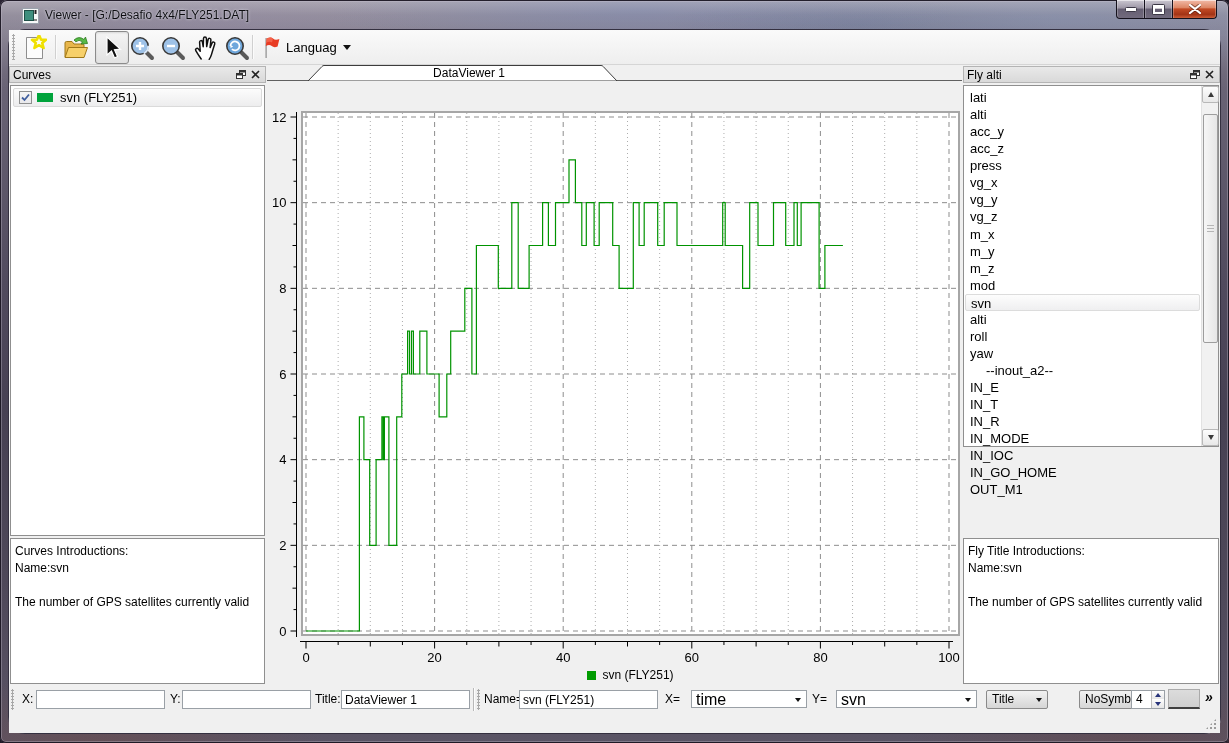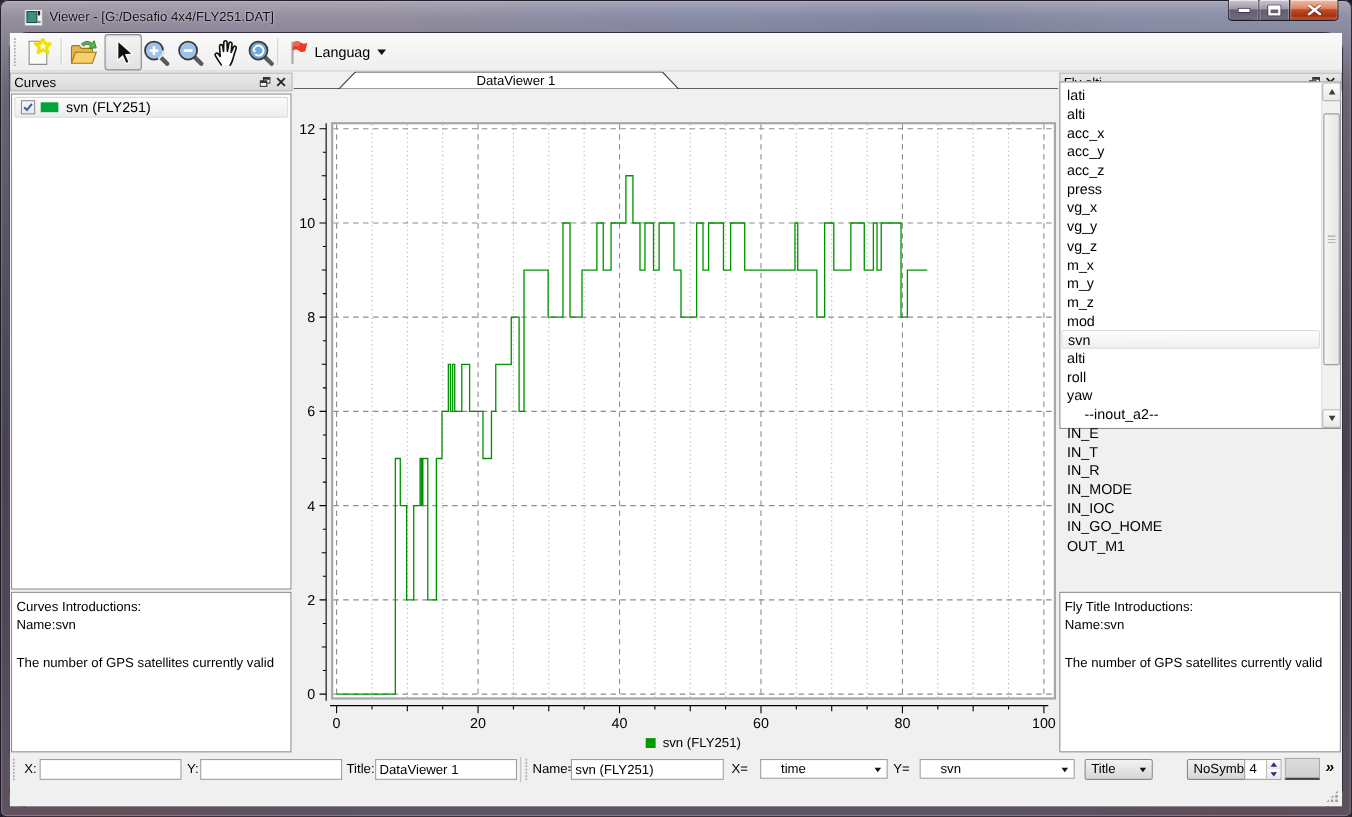--- a/index.html
+++ b/index.html
@@ -127,21 +127,21 @@
 
   
   #bottombar { position:absolute; left:0; top:656px; width:1211px; height:27px; background:#f0f0f0; }
   #bottombar .tb-grip2 { position:absolute; top:3px; width:3px; height:21px;
     background-image:radial-gradient(circle at 1.5px 1.5px, #a8a8a8 1px, transparent 1.2px);
     background-size:3px 3px; }
   .bb-label { position:absolute; top:0; height:27px; line-height:26px; font-size:12px; white-space:nowrap; }
   .bb-input { position:absolute; top:4px; height:19px; background:#fff; border:1px solid #9aa0a6;
     font-size:12px; padding:0 3px; line-height:17px; }
   .bb-combo { position:absolute; top:4px; height:18px; background:#fff; border:1px solid #9aa0a6;
-    font-size:12px; padding:0 18px; line-height:17px; }
+    font-size:16px; padding:0 4px; line-height:17px; }
   .bb-combo .darr { position:absolute; right:5px; top:7px; border-left-width:3.5px; border-right-width:3.5px; border-top-width:4px; }
   .bb-btncombo { position:absolute; top:4px; height:19px; border:1px solid #8a8a8a; border-radius:2px;
     background:linear-gradient(180deg,#f2f2f2,#d6d6d6); font-size:12px; padding:0 16px 0 5px; line-height:17px; }
   .bb-btncombo .darr { position:absolute; right:5px; top:7px; border-left-width:3.5px; border-right-width:3.5px; border-top-width:4px; }
   .bb-sep { position:absolute; top:2px; width:1px; height:23px; background:#b8b8b8; box-shadow:1px 0 0 #fdfdfd; }
   #spinbox { position:absolute; left:1122px; top:4px; width:34px; height:19px; background:#fff; border:1px solid #9aa0a6; }
   #spin-value { position:absolute; left:4px; top:0; line-height:17px; font-size:12px; }
   .spinbtn { position:absolute; right:0; width:13px; height:9px; border-left:1px solid #bcbcbc;
     background:linear-gradient(180deg,#fefefe,#e6e6e6); display:flex; align-items:center; justify-content:center; }
   #spin-up { top:0; border-bottom:1px solid #bcbcbc; }
@@ -424,25 +424,24 @@
             <rect x="0.5" y="3.5" width="6" height="5" fill="#fff" stroke="#333"></rect>
             <rect x="0.5" y="3.5" width="6" height="2" fill="#333"></rect>
           </svg>
         </span>
         <span class="dockbtn">
           <svg width="9" height="9" viewBox="0 0 9 9">
             <path d="M1,1 L8,8 M8,1 L1,8" stroke="#222" stroke-width="1.6"></path>
           </svg>
         </span>
       </div>
-      <div class="listbox" style="left:954px;top:44px;width:256px;height:316px;padding-left:38px;">
+      <div class="listbox" style="left:954px;top:55px;width:256px;height:362px;padding-left:38px;">
         <div id="flydata-items">
             <div class="fly-item">lati</div>
             <div class="fly-item">alti</div>
-            <div class="fly-item">acc_x</div>
             <div class="fly-item">acc_y</div>
             <div class="fly-item">acc_z</div>
             <div class="fly-item">press</div>
             <div class="fly-item">vg_x</div>
             <div class="fly-item">vg_y</div>
             <div class="fly-item">vg_z</div>
             <div class="fly-item">m_x</div>
             <div class="fly-item">m_y</div>
             <div class="fly-item">m_z</div>
             <div class="fly-item">mod</div>

